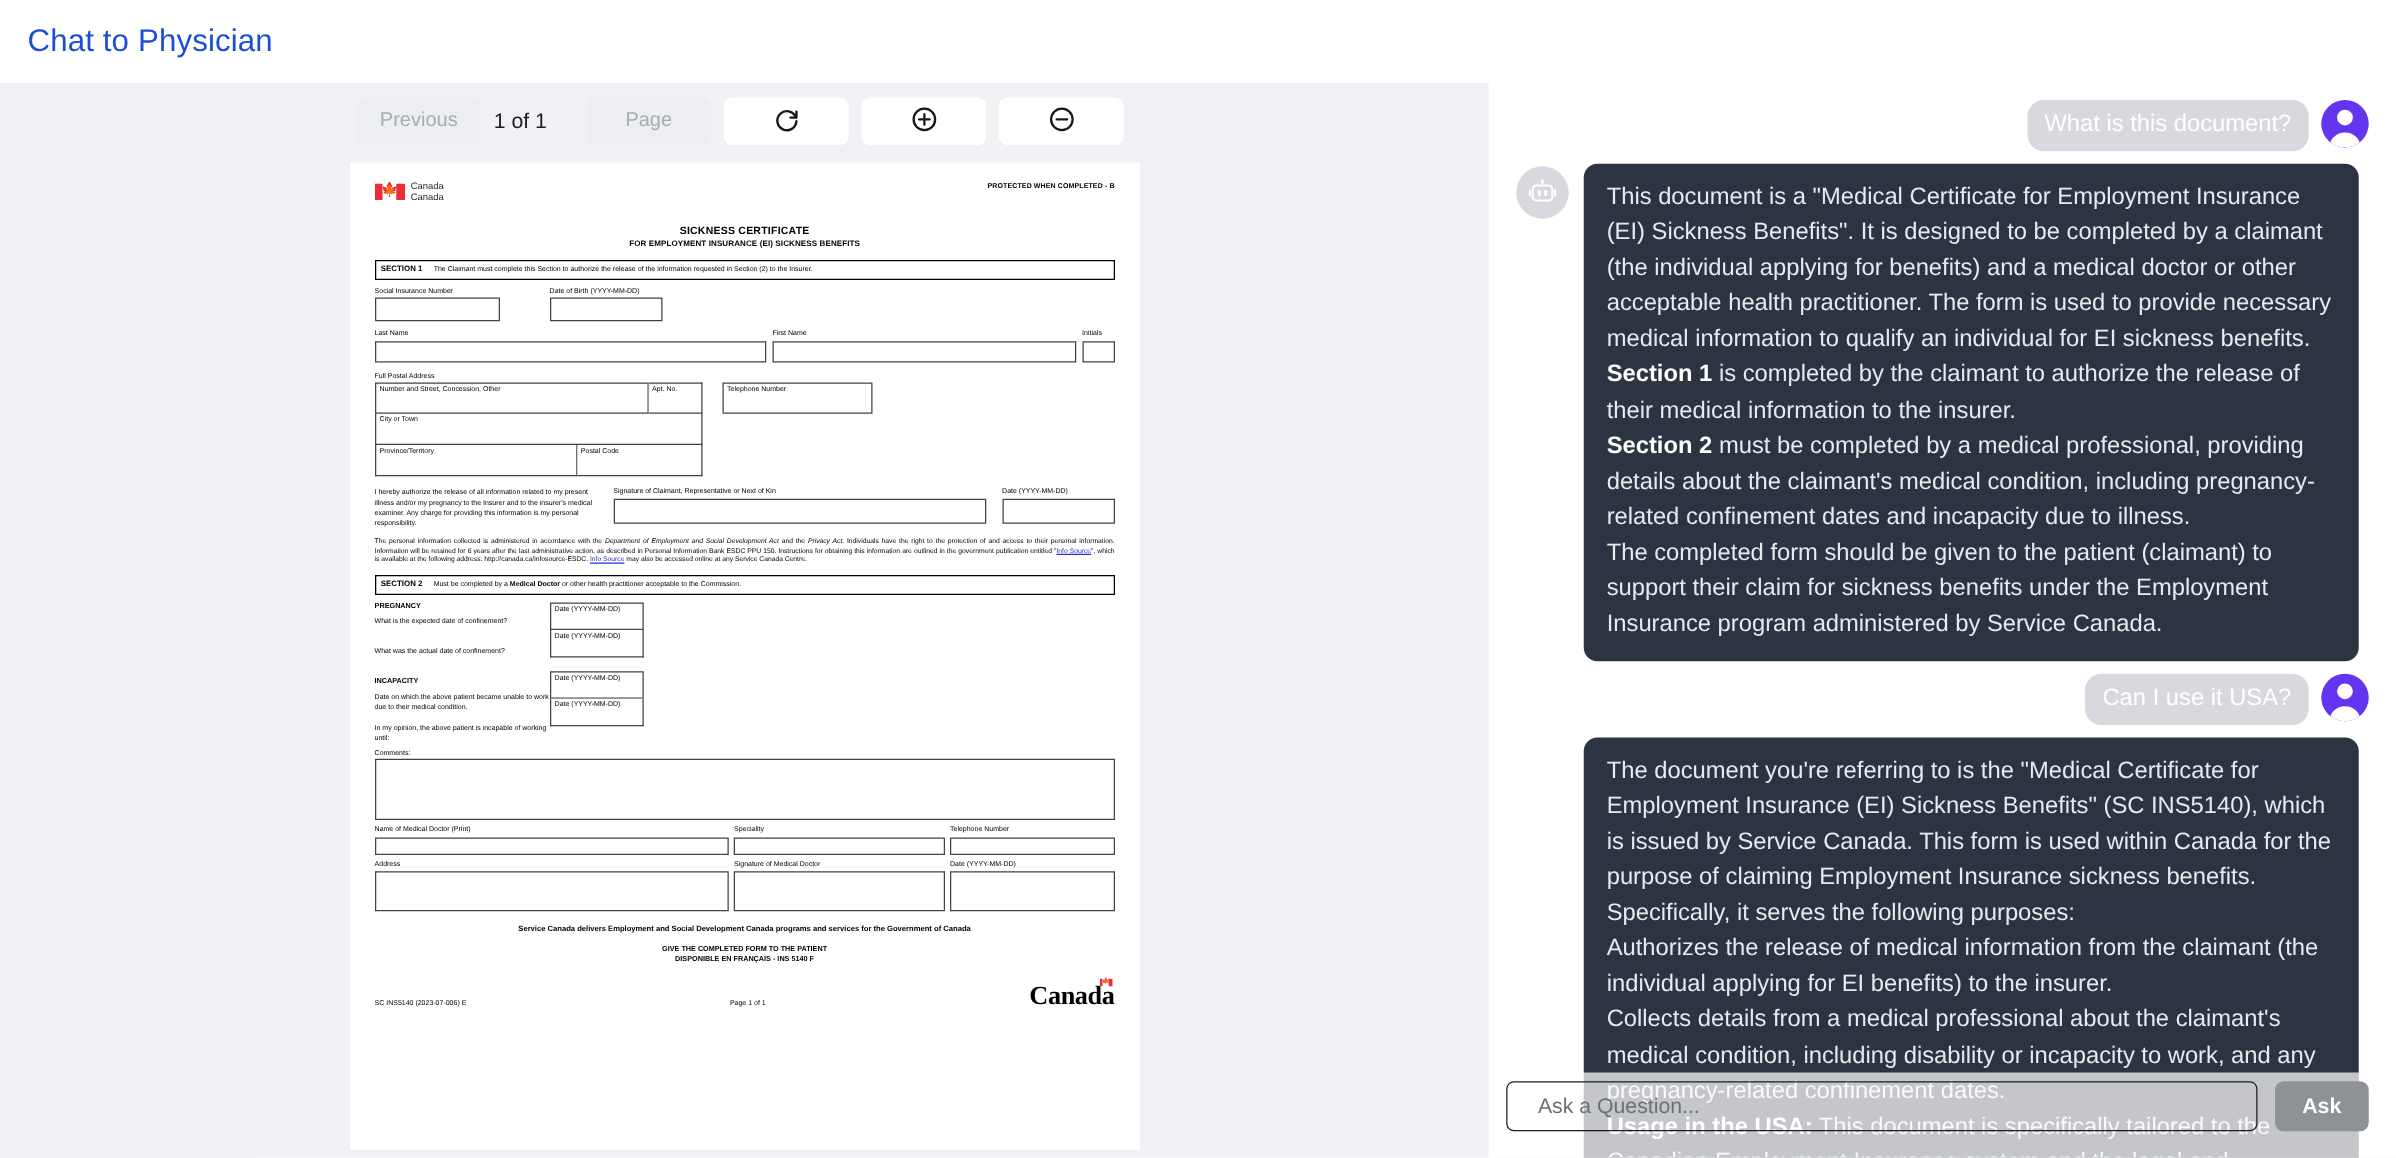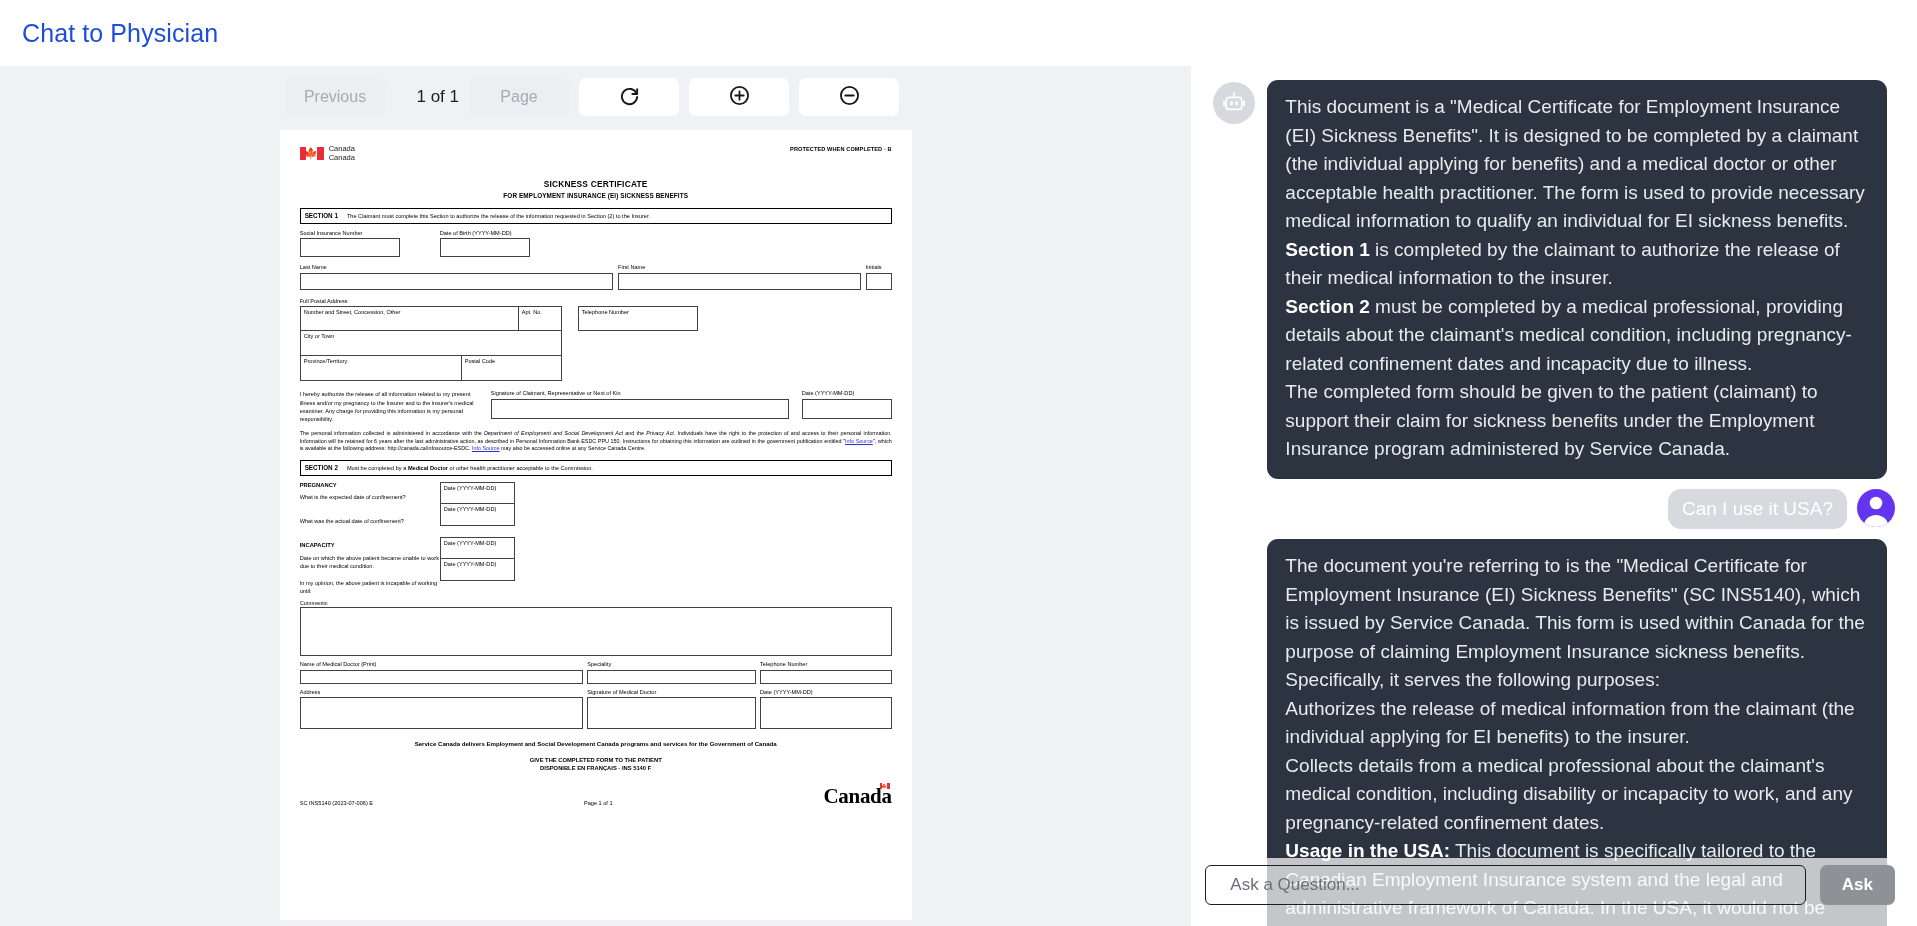--- a/index.html
+++ b/index.html
@@ -101,21 +101,21 @@
     font-size: 16px;
     color: #a6abb5;
     cursor: pointer;
     font-family: "Liberation Sans", sans-serif;
     display:flex; align-items:center; justify-content:center;
   }
   .tb-page {
     font-size: 17px;
     color: #1b1d21;
     min-width: 64px;
-    text-align: right;
+    text-align: left;
   }
   .tb-icon {
     background: #ffffff;
     border: none;
     border-radius: 7px;
     height: 38px;
     width: 100px;
     display: flex; align-items: center; justify-content: center;
     cursor: pointer;
   }
@@ -534,20 +534,29 @@
           </div>
         </div>
 
       </div>
     </div>
   </div>
 
   <div class="chat">
     <div class="chat-scroll">
 
+      <div class="msg-row user">
+        <div class="bubble-user">What is this document?</div>
+        <div class="user-av">
+          <svg width="38" height="38" viewBox="0 0 38 38">
+            <circle cx="19" cy="14" r="6.3" fill="#ffffff"></circle>
+            <path d="M6.6 38c0-7.1 5.6-12 12.4-12s12.4 4.9 12.4 12z" fill="#ffffff"></path>
+          </svg>
+        </div>
+      </div>
 
       <div class="msg-row">
         <div class="bot-av">
           <svg width="24" height="24" viewBox="0 0 24 24" fill="none">
             <path d="M12 2.2v2.4" stroke="#ffffff" stroke-width="1.7" stroke-linecap="round"></path>
             <rect x="4.2" y="6.4" width="15.6" height="12" rx="3" stroke="#ffffff" stroke-width="1.7"></rect>
             <rect x="8.2" y="10.2" width="2.6" height="4.3" rx="1" fill="#ffffff"></rect>
             <rect x="13.2" y="10.2" width="2.6" height="4.3" rx="1" fill="#ffffff"></rect>
             <path d="M2 10.4v4M22 10.4v4" stroke="#ffffff" stroke-width="1.7" stroke-linecap="round"></path>
           </svg>

